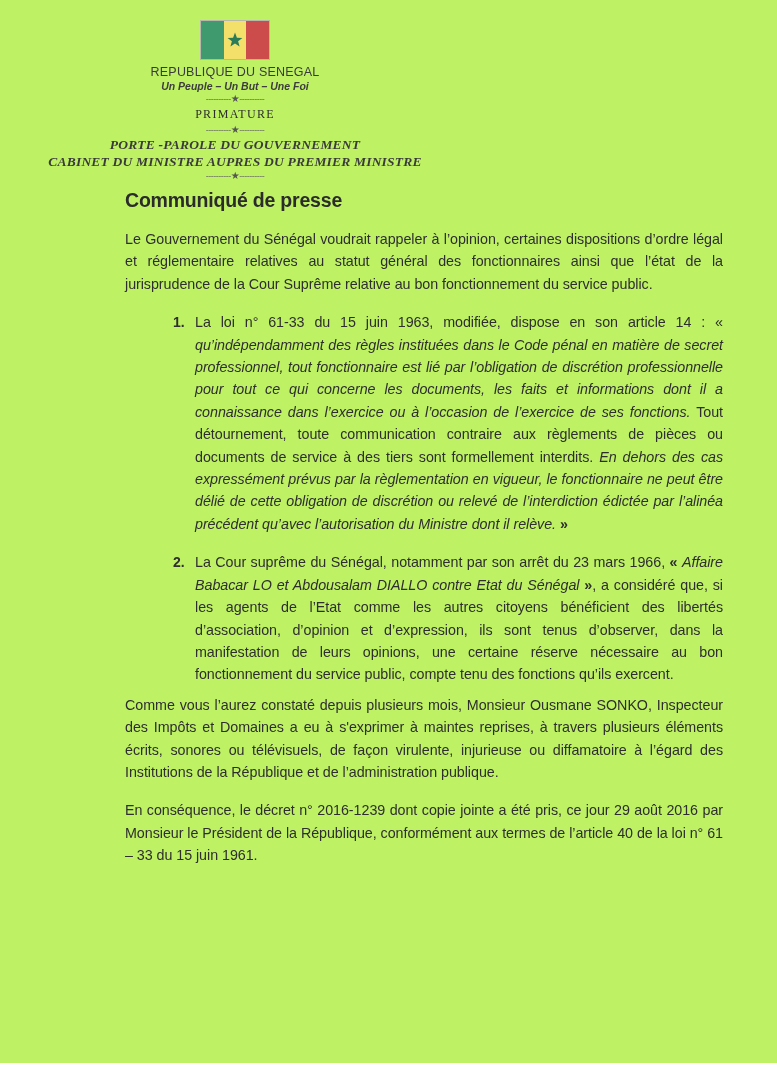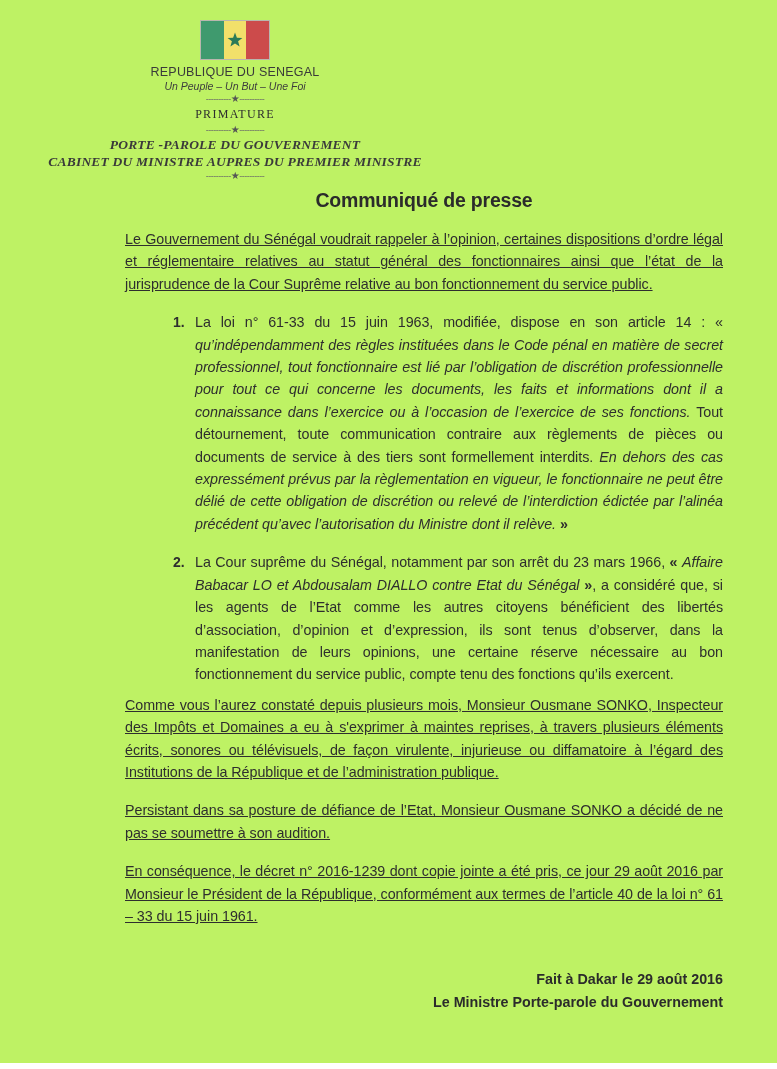--- a/index.html
+++ b/index.html
@@ -63,20 +63,21 @@
     color: #3a3a3a;
     margin: 2px 0 1px 0;
     white-space: nowrap;
   }
   .lh-motto {
     font-family: "Liberation Sans", sans-serif;
     font-style: italic;
     font-size: 10.5px;
     color: #3d3d3d;
     margin: 0 0 1px 0;
+    font-weight: bold;
   }
   .lh-sep {
     font-family: "Liberation Sans", sans-serif;
     font-size: 9px;
     color: #6a6a6a;
     letter-spacing: -0.5px;
     line-height: 12px;
     white-space: nowrap;
   }
   .lh-sep .st { color: #555; font-size: 10px; }
@@ -97,40 +98,39 @@
     letter-spacing: 0.2px;
     white-space: nowrap;
   }
 
   
   .doc-title {
     position: absolute;
     left: 125px;
     top: 189px;
     width: 598px;
-    text-align: center;
+    text-align: left;
     font-size: 19.5px;
     font-weight: bold;
     color: #2b2b2b;
     letter-spacing: -0.2px;
   }
   .content {
     position: absolute;
     left: 125px;
     top: 228px;
     width: 598px;
   }
   p.para {
     margin: 0 0 16px 0;
     font-size: 14.3px;
     line-height: 22.4px;
     text-align: justify;
     color: #2e2e2e;
     letter-spacing: -0.05px;
-    text-decoration: underline;
   }
   ol.clauses {
     margin: 0 0 4px 0;
     padding: 0;
     list-style: none;
     counter-reset: clause;
   }
   ol.clauses > li {
     position: relative;
     counter-increment: clause;
@@ -208,22 +208,17 @@
     <ol class="clauses">
       <li>
         <span>La loi n° 61-33 du 15 juin 1963, modifiée, dispose en son article 14 : </span><span>« </span><span class="it">qu’indépendamment des règles instituées dans le Code pénal en matière de secret professionnel, tout fonctionnaire est lié par l’obligation de discrétion professionnelle pour tout ce qui concerne les documents, les faits et informations dont il a connaissance dans l’exercice ou à l’occasion de l’exercice de ses fonctions.</span><span> Tout détournement, toute communication contraire aux règlements de pièces ou documents de service à des tiers sont formellement interdits. </span><span class="it">En dehors des cas expressément prévus par la règlementation en vigueur, le fonctionnaire ne peut être délié de cette obligation de discrétion ou relevé de l’interdiction édictée par l’alinéa précédent qu’avec l’autorisation du Ministre dont il relève.</span><span class="bd"> »</span>
       </li>
       <li>
         <span>La Cour suprême du Sénégal, notamment par son arrêt du 23 mars 1966, </span><span class="bd">« </span><span class="it">Affaire Babacar LO et Abdousalam DIALLO contre Etat du Sénégal</span><span class="bd"> »</span><span>, a considéré que, si les agents de l’Etat comme les autres citoyens bénéficient des libertés d’association, d’opinion et d’expression, ils sont tenus d’observer, dans la manifestation de leurs opinions, une certaine réserve nécessaire au bon fonctionnement du service public, compte tenu des fonctions qu’ils exercent.</span>
       </li>
     </ol>
 
     <p class="para">Comme vous l’aurez constaté depuis plusieurs mois, Monsieur Ousmane SONKO, Inspecteur des Impôts et Domaines a eu à s'exprimer à maintes reprises, à travers plusieurs éléments écrits, sonores ou télévisuels, de façon virulente, injurieuse ou diffamatoire à l’égard des Institutions de la République et de l’administration publique.</p>
-    <p class="para">Persistant dans sa posture de défiance de l’Etat, Monsieur Ousmane SONKO a décidé de ne pas se soumettre à son audition.</p>
     <p class="para">En conséquence, le décret n° 2016-1239 dont copie jointe a été pris, ce jour 29 août 2016 par Monsieur le Président de la République, conformément aux termes de l’article 40 de la loi n° 61 – 33 du 15 juin 1961.</p>
   </div>
 
-  <div class="signature">
-    <div>Fait à Dakar le 29 août 2016</div>
-    <div>Le Ministre Porte-parole du Gouvernement</div>
-  </div>
 
 </div>
 
 </body></html>

